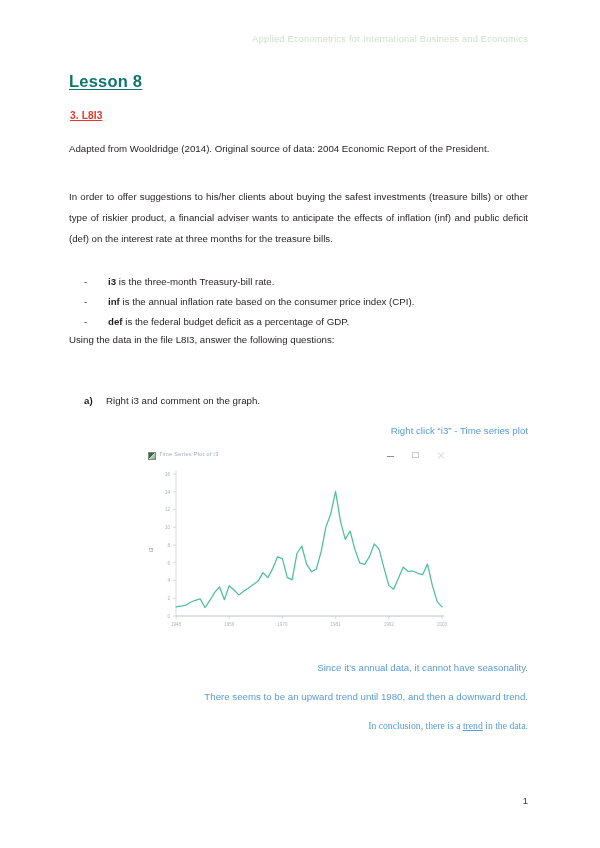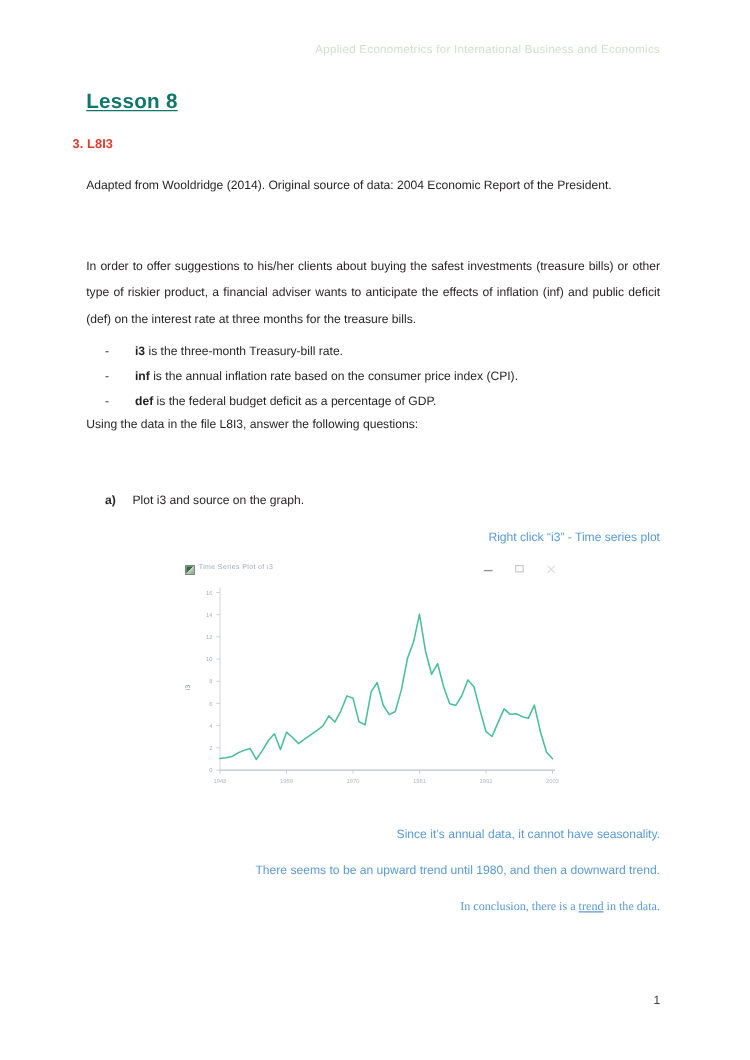--- a/index.html
+++ b/index.html
@@ -39,38 +39,39 @@
     top: 72px;
     font-size: 16.5px;
     font-weight: bold;
     color: #0f766e;
     text-decoration: underline;
     text-underline-offset: 2px;
     letter-spacing: 0.2px;
   }
   .subtitle {
     position: absolute;
-    left: 58px;
+    left: 70px;
     top: 110px;
     font-size: 10.2px;
     font-weight: bold;
     color: #e03a2f;
     letter-spacing: 0.1px;
+    text-decoration: underline;
   }
   .para {
     position: absolute;
     left: 69px;
     width: 459px;
     font-size: 9.7px;
     line-height: 21px;
     text-align: justify;
     color: #231f20;
   }
   .p-source { top: 138px; }
-  .p-intro  { top: 186px; margin-top: 17px; }
+  .p-intro  { top: 186px; }
   .p-using  { top: 329px; }
 
   .bullets {
     position: absolute;
     left: 84px;
     top: 272px;
     width: 444px;
     font-size: 9.7px;
     line-height: 20px;
     color: #231f20;
@@ -265,21 +266,21 @@
     <div class="bullet-row">
       <span class="bullet-dash">-</span>
       <span class="bullet-text"><b class="v">def</b><span> is the federal budget deficit as a percentage of GDP.</span></span>
     </div>
   </div>
 
   <div class="para p-using">Using the data in the file L8I3, answer the following questions:</div>
 
   <div class="qa">
     <span class="qa-label">a)</span>
-    <span>Plot i3 and source on the graph.</span>
+    <span>Right i3 and comment on the graph.</span>
   </div>
 
   <div class="blue b-right">Right click “i3” - Time series plot</div>
 
   <div class="chart-window">
     <div class="cw-titlebar">
       <div class="cw-app-icon"></div>
       <div class="cw-title">Time Series Plot of i3</div>
       <div class="cw-btns">
         <div class="cw-btn">

